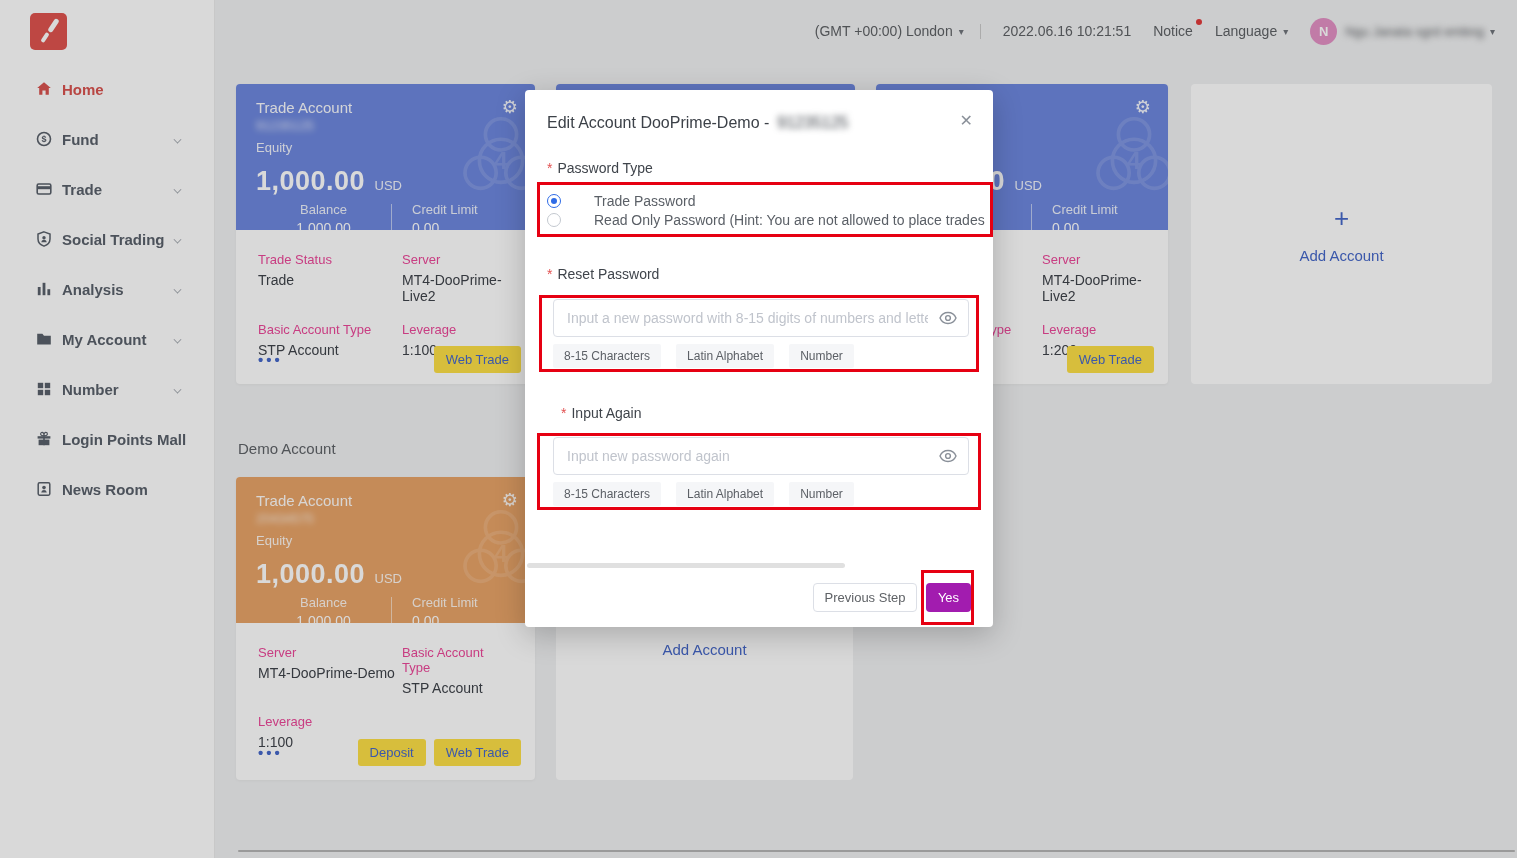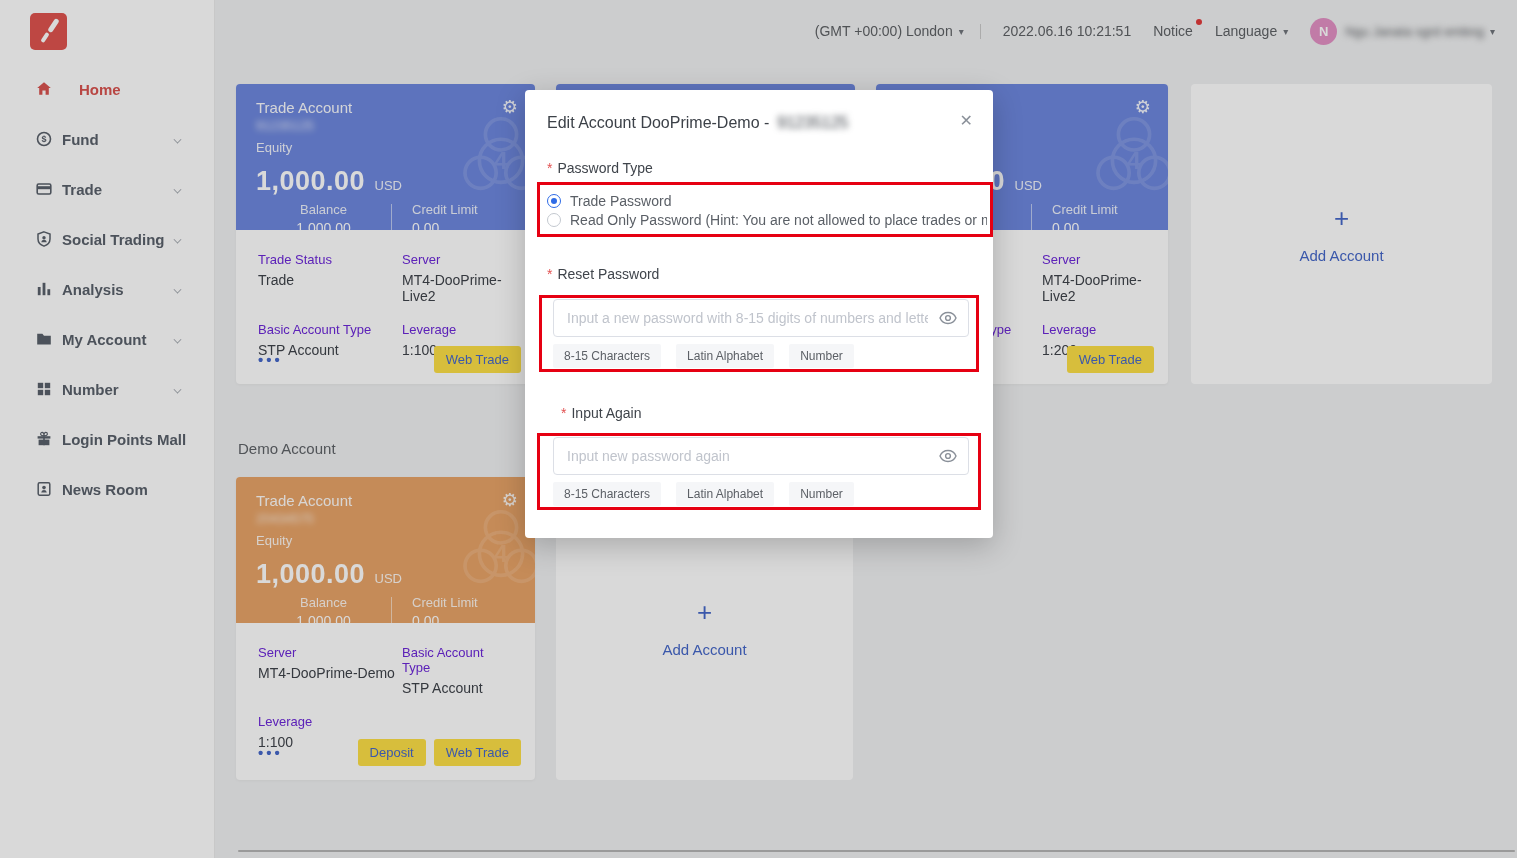--- a/index.html
+++ b/index.html
@@ -9,21 +9,21 @@
     font-family:"Liberation Sans", sans-serif; background:#f0f1f2;
   }
   
   .sidebar { position:absolute; left:0; top:0; width:215px; height:858px; background:#ffffff; border-right:1px solid #ececec; z-index:10; }
   .logo { position:absolute; left:30px; top:13px; width:37px; height:37px; background:#e0544f; border-radius:5px; }
   .logo .slash1 { position:absolute; left:21px; top:5px; width:5px; height:15px; background:#fff; border-radius:3px; transform:rotate(33deg); }
   .logo .slash2 { position:absolute; left:13px; top:19px; width:4px; height:11px; background:#fff; border-radius:3px; transform:rotate(33deg); }
   .nav { position:absolute; top:64px; left:0; width:215px; }
   .nav-item { position:relative; height:50px; display:flex; align-items:center; padding-left:36px; color:#5a616b; font-size:15px; font-weight:bold; cursor:pointer; }
   .nav-item svg { width:16px; height:16px; margin-right:10px; flex:0 0 16px; }
-  .nav-item.active { color:#d9534f;gap:17px; }
+  .nav-item.active { color:#d9534f; }
   .chev { position:absolute; right:34px; top:22px; width:7px; height:7px; border-right:1.6px solid #9aa0a8; border-bottom:1.6px solid #9aa0a8; transform:rotate(45deg) scale(.8); }
   
   .topbar { position:absolute; left:215px; top:0; width:1302px; height:62px; display:flex; align-items:center; justify-content:flex-end; padding-right:22px; color:#5f6266; font-size:14px; }
   .tb-item { display:flex; align-items:center; margin-left:22px; white-space:nowrap; }
   .caret { font-size:10px; color:#70757c; margin-left:6px; }
   .tb-divider { width:1px; height:15px; background:#c9c9c9; margin-left:16px; }
   .notice { position:relative; }
   .notice-dot { position:absolute; top:-4px; right:-9px; width:6px; height:6px; border-radius:50%; background:#e23b3b; }
   .avatar { width:27px; height:27px; border-radius:50%; background:#e391c5; color:#fff; font-size:13px; font-weight:bold; display:flex; align-items:center; justify-content:center; margin-left:22px; }
   .username { margin-left:8px; font-size:13px; filter:blur(3px); user-select:none; }
@@ -41,44 +41,44 @@
   .equity-value { font-size:27px; font-weight:bold; letter-spacing:.5px; }
   .currency { font-size:13px; margin-left:5px; color:rgba(255,255,255,.9); }
   .bal-row { display:flex; margin-top:5px; }
   .bal-col1 { width:135px;text-align:center; }
   .bal-div { width:1px; background:rgba(255,255,255,.55); margin:2px 20px 6px 0; }
   .bal-label { font-size:13px; color:rgba(255,255,255,.88); }
   .bal-value { font-size:14px; margin-top:3px; }
   .watermark { position:absolute; right:-14px; top:24px; opacity:.13; }
   .card-body { position:relative; padding:22px 22px 0 22px; height:154px; }
   .detail-grid { display:grid; grid-template-columns:144px 1fr; row-gap:18px; }
-  .detail-label { font-size:13px; color:#6d28d9; }
+  .detail-label { font-size:13px; color:#ec4899; }
   .detail-value { font-size:14px; color:#3f434a; margin-top:5px; }
   .card-foot { position:absolute; left:22px; right:14px; bottom:11px; display:flex; align-items:center; justify-content:space-between; }
   .more-dots { color:#4668c9; font-size:15px; font-weight:bold; letter-spacing:3px; cursor:pointer; }
   .foot-btns { display:flex; gap:8px; }
   .btn-ghost { background:#fde047; color:#4668c9; font-size:13px; padding:6px 12px; border-radius:3px; border:none; cursor:pointer; font-family:inherit; }
   .add-panel { position:absolute; background:#fff; border-radius:4px; display:flex; flex-direction:column; align-items:center; justify-content:center; gap:16px; cursor:pointer; }
   .plus { color:#4668c9; font-size:26px; font-weight:normal; line-height:1; }
   .add-label { color:#4668c9; font-size:15px; }
   .section-title { position:absolute; left:238px; top:440px; font-size:15px; color:#5f6368; }
   .page-scroll { position:absolute; left:238px; top:850px; width:1277px; height:2px; background:#b5b5b5; border-radius:2px; }
   
   .backdrop { position:absolute; inset:0; background:rgba(0,0,0,.15); z-index:40; }
-  .modal { position:absolute; left:525px; top:90px; width:468px; height:448px; background:#fff; border-radius:4px; box-shadow:0 8px 30px rgba(0,0,0,.22); z-index:50; overflow:hidden; }
+  .modal { position:absolute; left:525px; top:90px; width:468px; height:537px; background:#fff; border-radius:4px; box-shadow:0 8px 30px rgba(0,0,0,.22); z-index:50; overflow:hidden; }
   .modal-title { position:absolute; left:22px; top:114px; display:flex; gap:8px; font-size:16px; color:#3c4148; }
   .modal-title { top:24px; }
   .modal-close { position:absolute; right:20px; top:21px; font-size:16px; color:#8a9099; cursor:pointer; }
   .req { font-size:14px; color:#3f444b; }
   .req .star { color:#e25050; margin-right:5px; }
   .lbl-pwtype { position:absolute; left:22px; top:70px; }
   .lbl-reset  { position:absolute; left:22px; top:176px; }
   .lbl-again  { position:absolute; left:36px; top:315px; }
   .radio-group { position:absolute; left:22px; top:101px; width:440px; }
-  .radio-row { display:flex; align-items:center; height:19px; white-space:nowrap; overflow:hidden; }
+  .radio-row { display:flex; align-items:center; height:19px; white-space:nowrap; overflow:hidden;gap:24px; }
   .radio { width:14px; height:14px; border-radius:50%; border:1px solid #c3c8cf; margin-right:9px; flex:0 0 14px; position:relative; background:#fff; cursor:pointer; }
   .radio.checked { border-color:#2e6be6; }
   .radio.checked::after { content:''; position:absolute; left:3px; top:3px; width:6px; height:6px; border-radius:50%; background:#2e6be6; }
   .radio-label { font-size:14px; color:#5a5f66; }
   .pw-wrap { position:absolute; left:28px; width:416px; height:38px; }
   .pw-wrap.first { top:209px; }
   .pw-wrap.second { top:347px; }
   .pw-input { width:100%; height:100%; border:1px solid #dcdfe6; border-radius:4px; padding:0 40px 0 13px; font-size:14px; color:#3f444b; font-family:inherit; outline:none; background:#fff; }
   .pw-input::placeholder { color:#c0c4cc; }
   .eye { position:absolute; right:11px; top:9px; width:20px; height:20px; cursor:pointer; }

